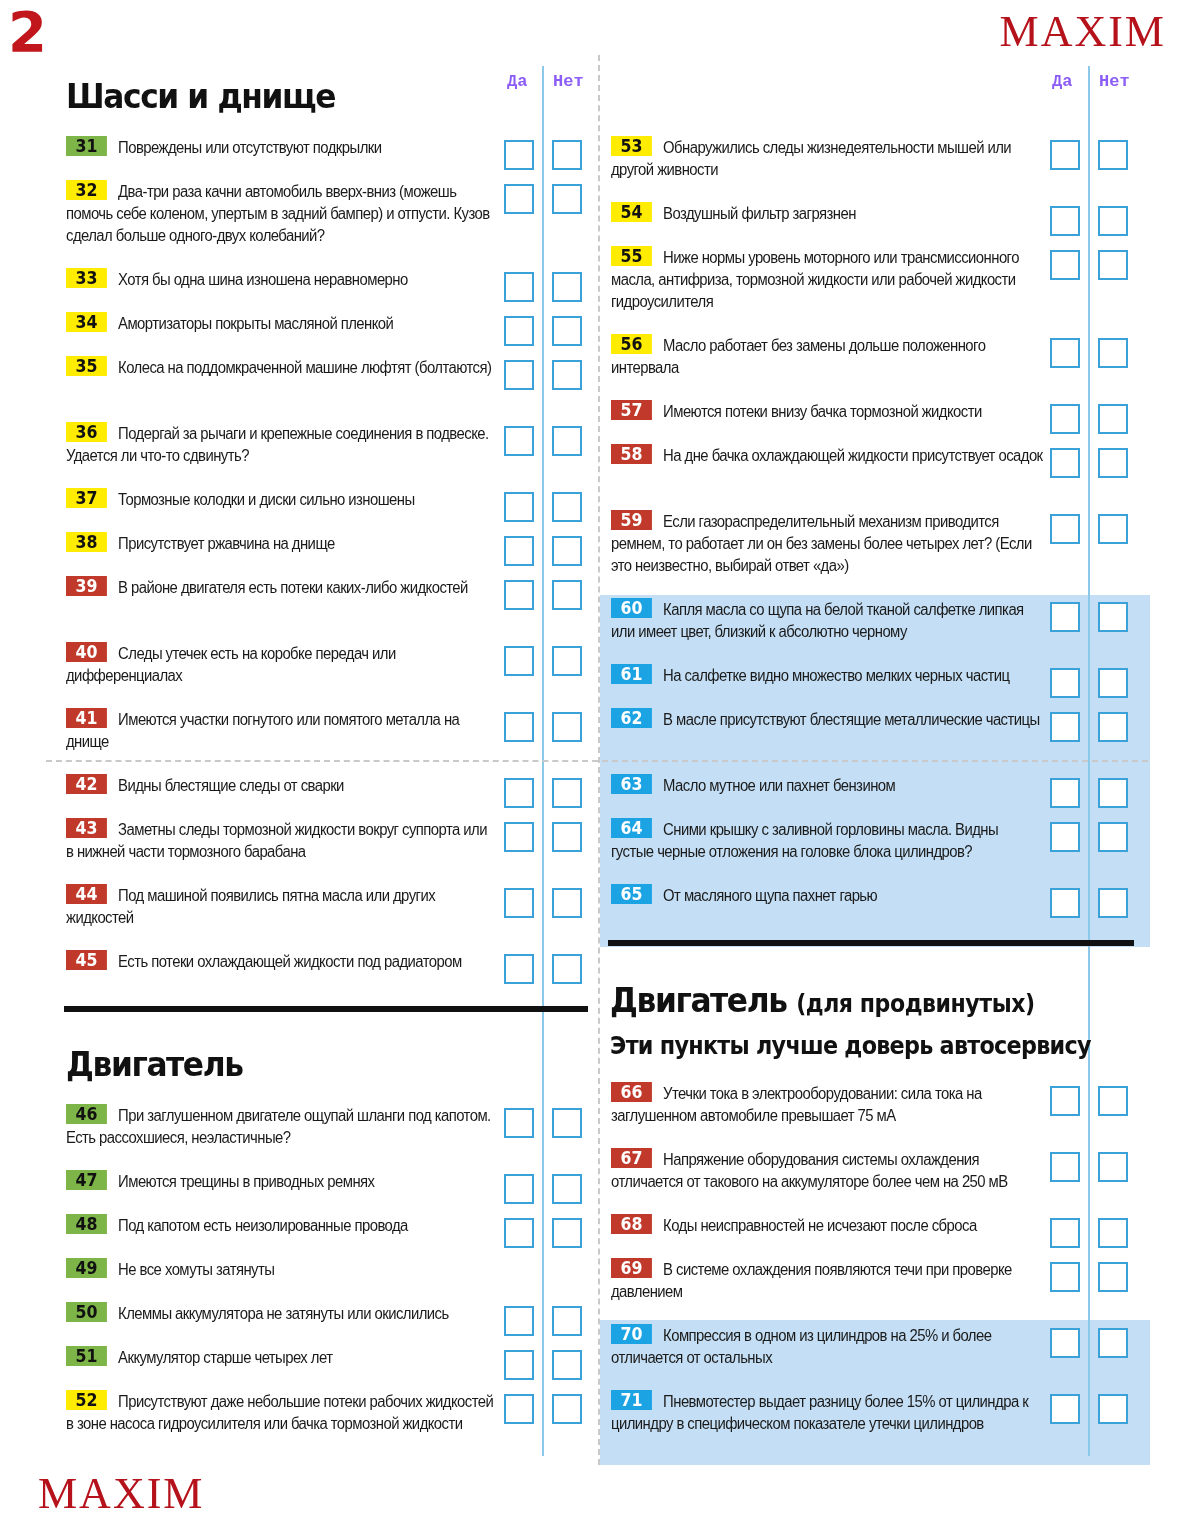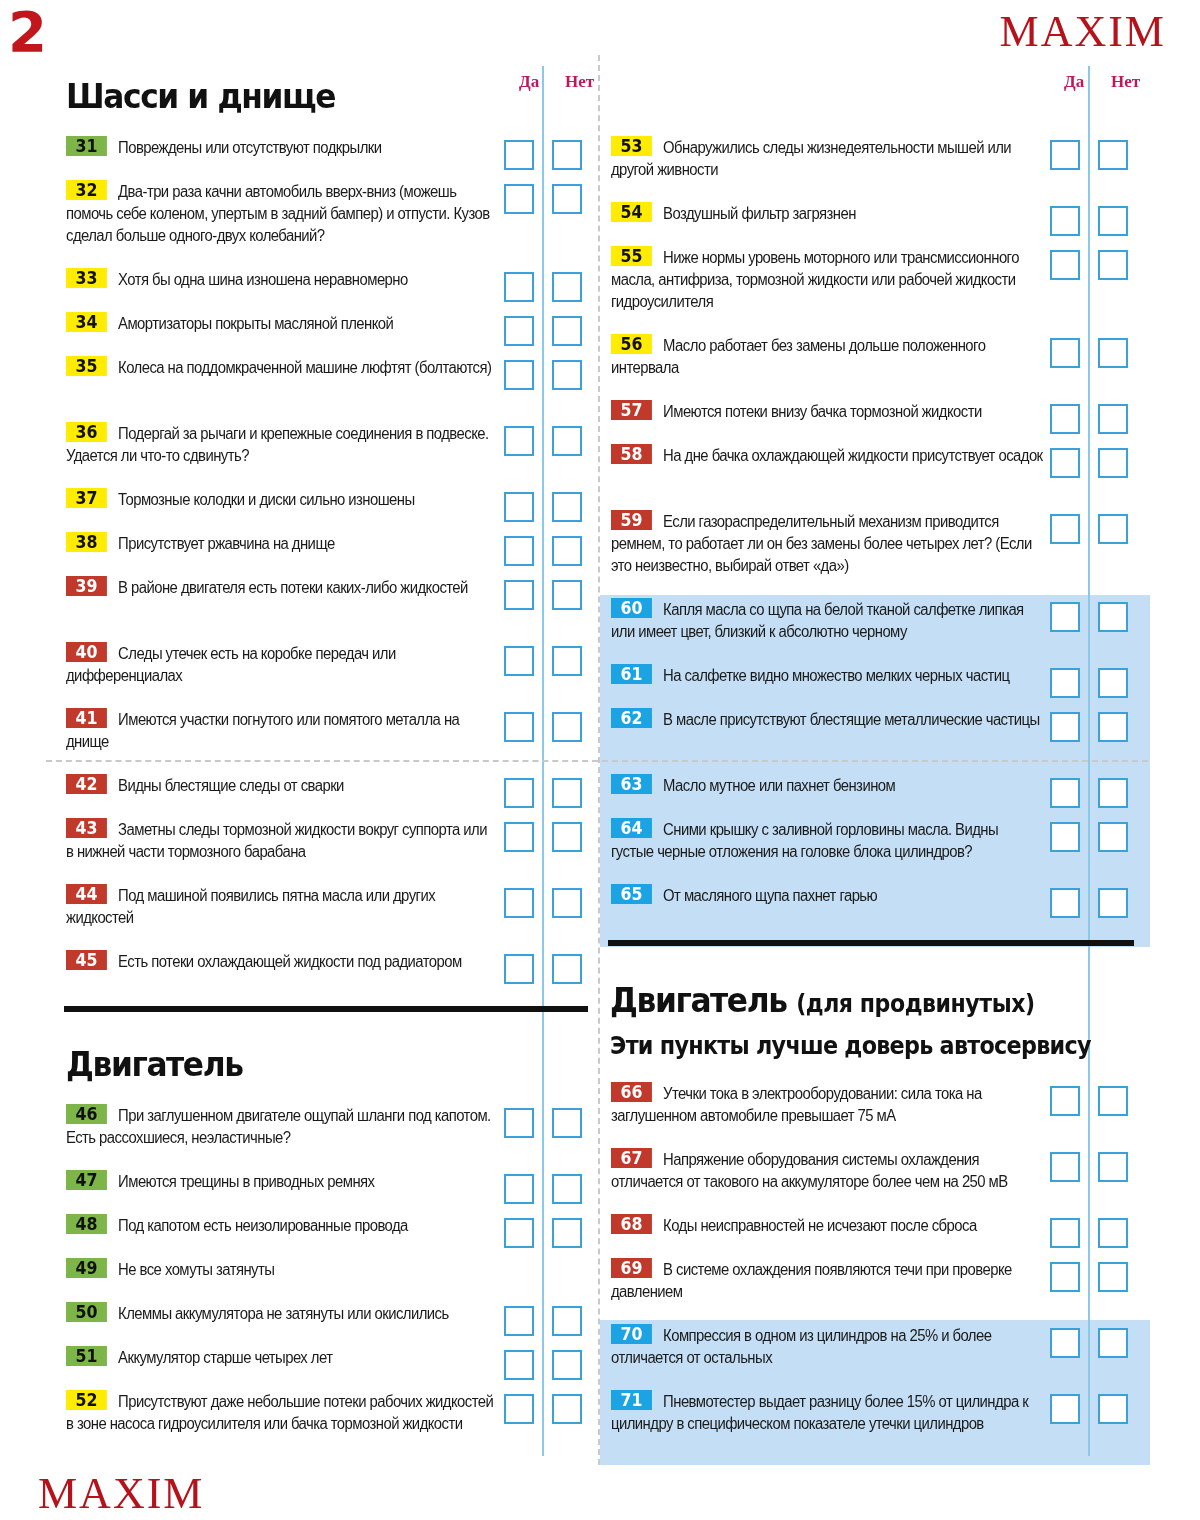--- a/index.html
+++ b/index.html
@@ -7,21 +7,21 @@
          font-family:"Liberation Sans", sans-serif; color:#1a1a1a; }
   .abs { position:absolute; }
   .page-num { left:8px; top:0px; font-family:"DejaVu Sans", sans-serif; font-weight:bold;
               font-size:56px; color:#c0161c; line-height:64px; letter-spacing:-2px; }
   .logo { font-family:"Liberation Serif", serif; color:#b5121b; letter-spacing:2px; }
   .logo-top { right:34px; top:6px; font-size:44px; }
   .logo-bottom { left:38px; top:1468px; font-size:44px; }
   .h1 { font-family:"DejaVu Sans", sans-serif; font-weight:bold; font-size:34px; letter-spacing:-1.5px; color:#111; transform:scaleX(0.92); transform-origin:left; white-space:nowrap;}
   .h1 small { font-size:24px; letter-spacing:-0.5px; }
   .h2 { font-family:"DejaVu Sans", sans-serif; font-weight:bold; font-size:24px; letter-spacing:-0.8px; color:#111; white-space:nowrap; transform:scaleX(0.93); transform-origin:left;}
-  .colhead { font-family:Liberation Serif, serif; font-weight:bold; font-size:17px; color:#be185d;margin-left:12px; }
+  .colhead { font-family:Liberation Mono, monospace; font-weight:bold; font-size:17px; color:#8b5cf6; }
   .vline { width:2px; background:#8cc8ea; }
   .dashed-v { width:0; border-left:2px dashed #c9c9c9; }
   .dashed-h { height:0; border-top:2px dashed #c9c9c9; }
   .thick { height:6px; background:#111; }
   .blue-bg { background:#c4dff5; }
   .item { position:absolute; font-size:16px; line-height:22px; letter-spacing:-0.6px; transform:scaleX(0.93); transform-origin:left top; }
   .badge { display:inline-block; min-width:32px; height:20px; line-height:21px; padding:0 6px; margin-right:12px;
            font-family:"DejaVu Sans", sans-serif; font-weight:bold; font-size:17px; text-align:center; vertical-align:1px; letter-spacing:0; }
   .b-green { background:#7db548; color:#111; }
   .b-yellow { background:#ffec00; color:#111; }

